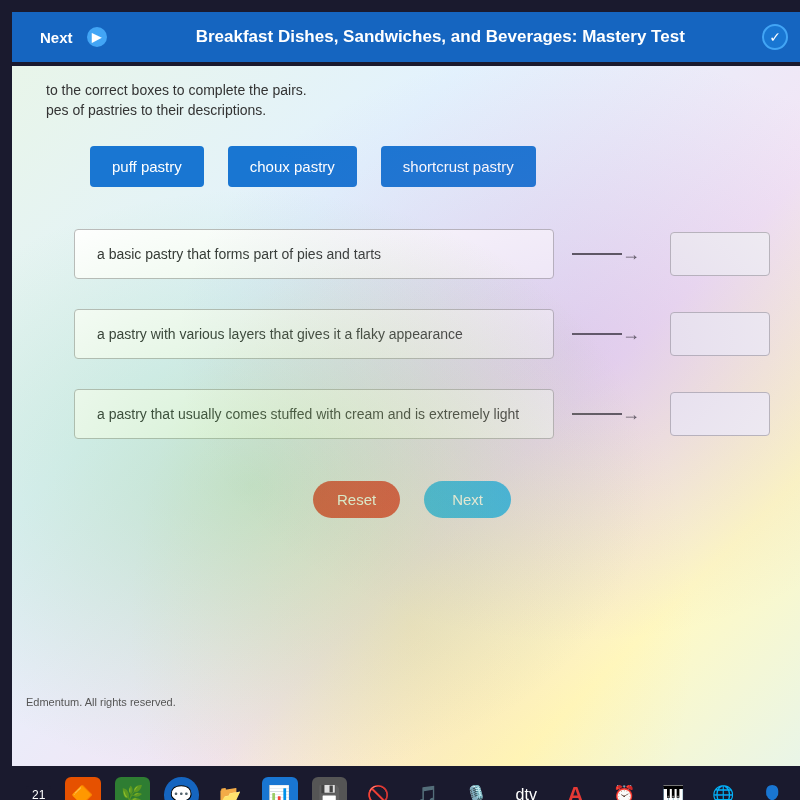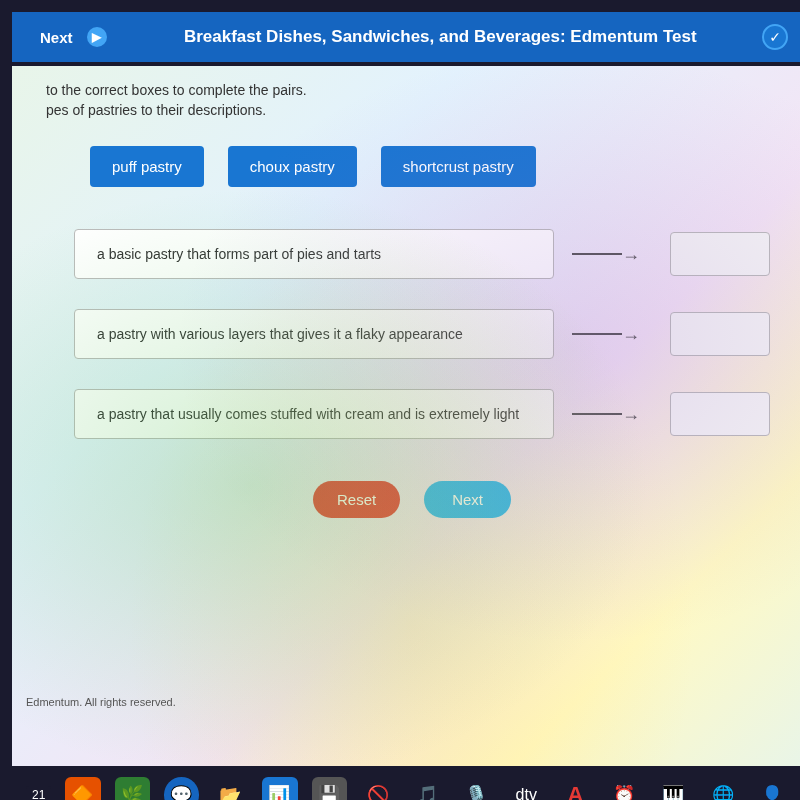--- a/index.html
+++ b/index.html
@@ -257,21 +257,21 @@
     }
   </style>
 </head>
 <body>
 
 <div class="header">
   <button class="next-btn-header">
     <span>Next</span>
     <span class="arrow-circle">▶</span>
   </button>
-  <span class="header-title">Breakfast Dishes, Sandwiches, and Beverages: Edmentum Test</span>
+  <span class="header-title">Breakfast Dishes, Sandwiches, and Beverages: Mastery Test</span>
   <div class="header-check">
     <span>✓</span>
   </div>
 </div>
 
 <div class="main-content">
   <p class="instruction-line1">to the correct boxes to complete the pairs.</p>
   <p class="instruction-line2">pes of pastries to their descriptions.</p>
 
   <div class="pastry-buttons">

